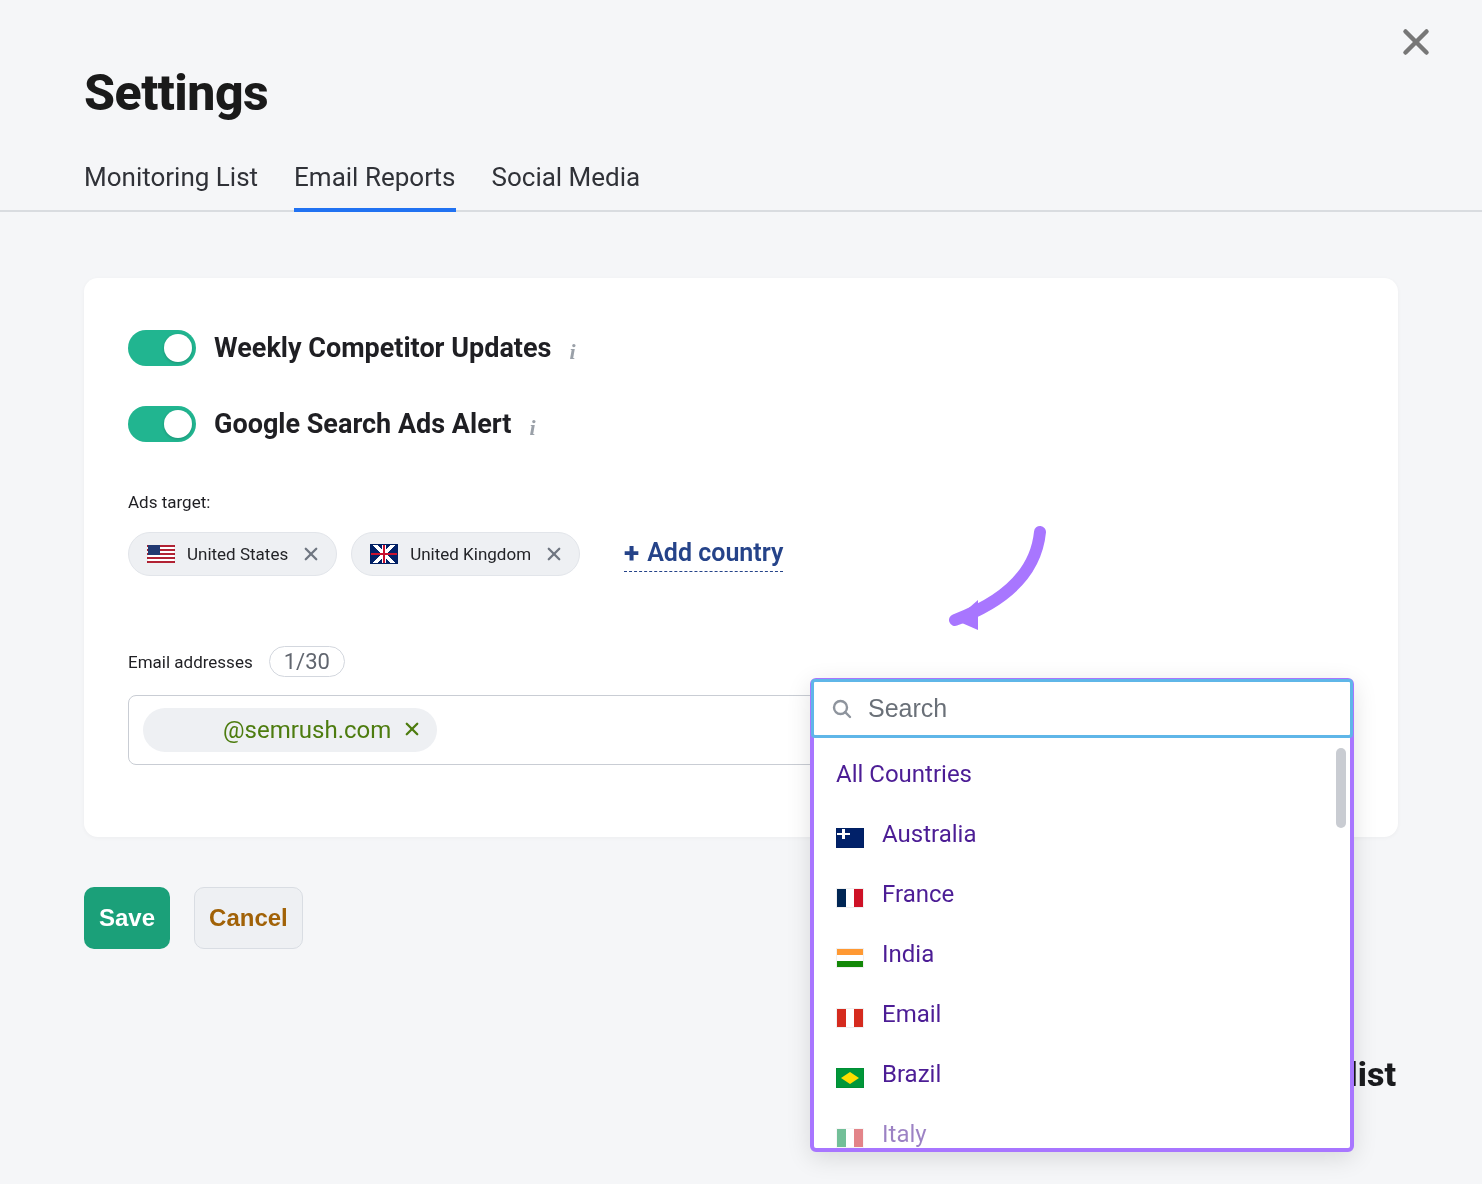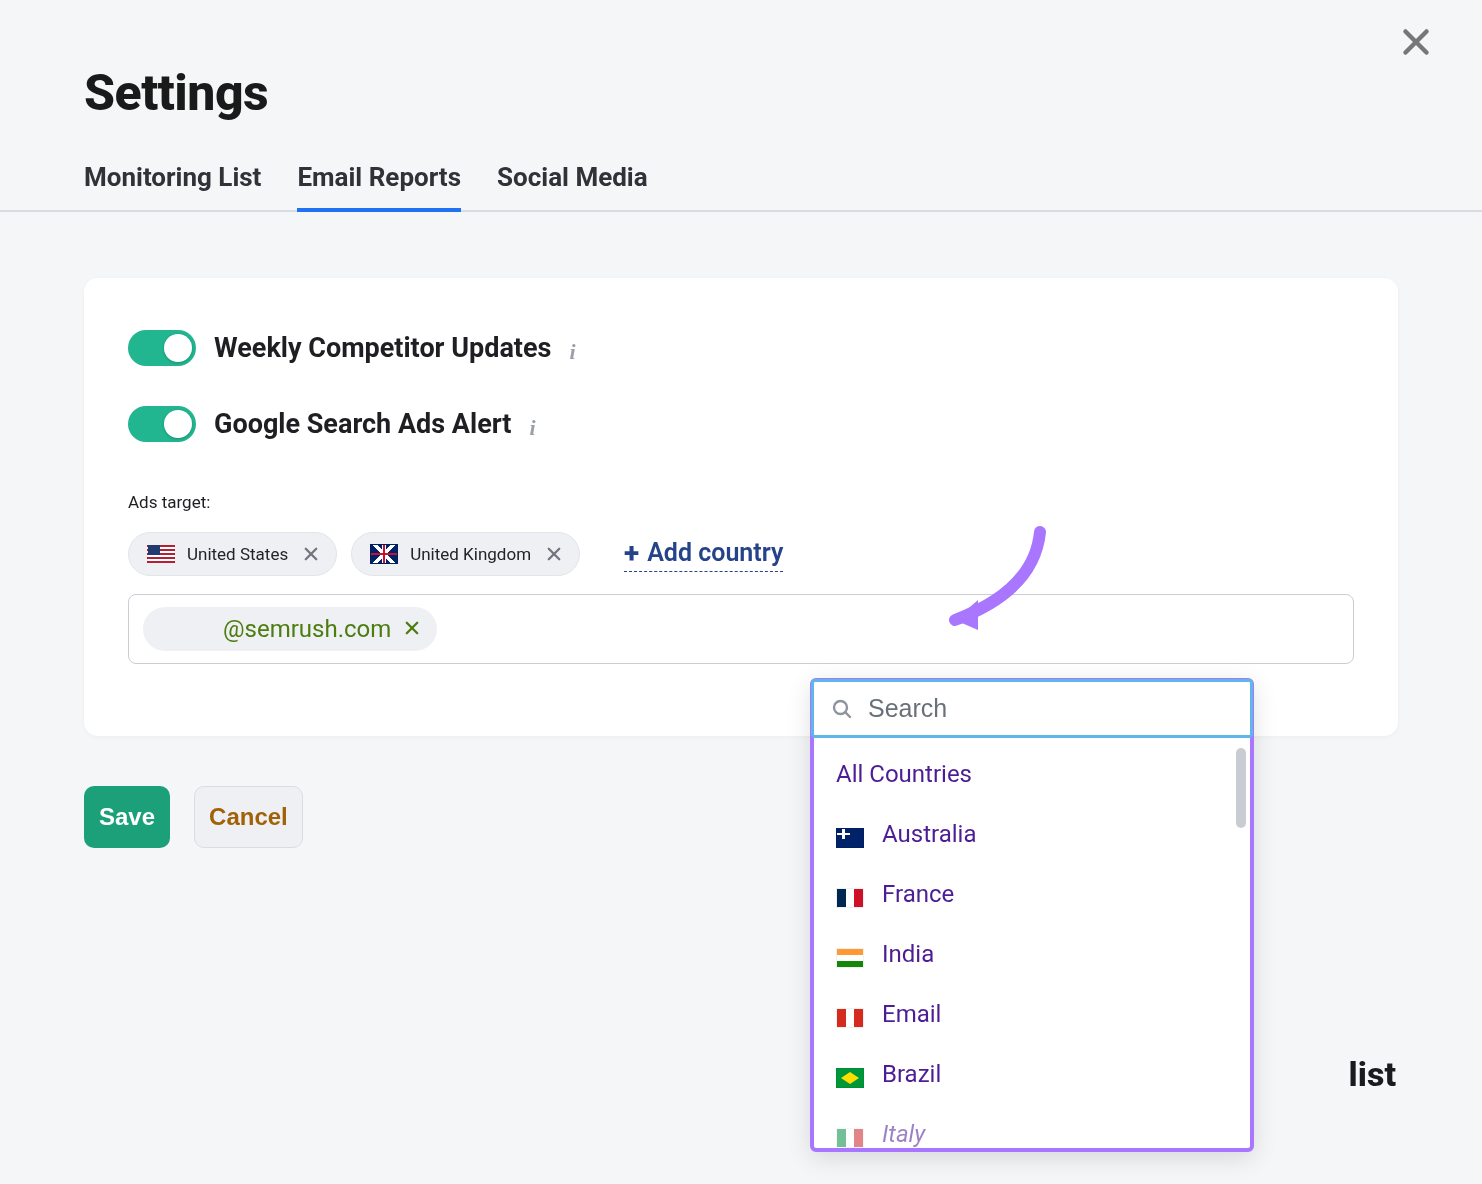--- a/index.html
+++ b/index.html
@@ -35,21 +35,21 @@
 }
 .tabs {
   display: flex;
   gap: 36px;
   padding: 0 0 0 84px;
   border-bottom: 2px solid #d9dce0;
   background: #f5f6f8;
 }
 .tab {
   font-size: 26px;
-  font-weight: 700;
+  font-weight: 400;
   color: #303238;
   padding: 12px 0 16px 0;
   cursor: pointer;
   border-bottom: 4px solid transparent;
   margin-bottom: -2px;
 }
 .tab.active { border-bottom-color: #2172f2; }
 .card {
   background: #fff;
   border-radius: 14px;
@@ -232,21 +232,21 @@
 .annot-arrow {
   position:absolute;
   left: 920px; top: 512px;
   width: 140px; height: 140px;
   pointer-events:none;
 }
 .dropdown {
   position: absolute;
   left: 810px;
   top: 678px;
-  width: 444px;
+  width: 544px;
   border: 4px solid #a876ff;
   border-radius: 6px;
   background:#fff;
   box-shadow: 0 6px 24px rgba(0,0,0,0.12);
 }
 .search-box {
   border: 3px solid #5fb6e8;
   border-radius: 4px;
   margin: -3px -3px 0 -3px;
   background:#fff;
@@ -272,21 +272,21 @@
 }
 .dd-item {
   display:flex;
   align-items:flex-end;
   gap: 18px;
   padding: 16px 22px;
   font-size: 24px;
   color:#4c1d95;
   cursor:pointer;
 }
-.dd-item.partial { opacity: .55; padding-bottom: 16px; font-style: italic; }
+.dd-item.partial { opacity: .55; padding-bottom: 16px; }
 </style>
 </head>
 <body>
 
 <div class="modal">
 
   <div class="close-btn">
     <svg viewBox="0 0 24 24" fill="none" stroke="currentColor" stroke-width="3" stroke-linecap="round">
         <line x1="5" y1="5" x2="19" y2="19"></line>
         <line x1="19" y1="5" x2="5" y2="19"></line>
@@ -338,20 +338,24 @@
             </svg>
         </span>
       </div>
 
       <span class="add-country">
         <span class="plus">+</span>
         <span>Add country</span>
       </span>
     </div>
 
+    <div class="email-row">
+      <span class="section-label" style="margin:0">Email addresses</span>
+      <span class="counter-badge">1/30</span>
+    </div>
 
     <div class="email-input-box">
       <div class="email-chip">
         <span>@semrush.com</span>
         <span class="remove">
           <svg viewBox="0 0 24 24" width="18" height="18" stroke="currentColor" stroke-width="3" stroke-linecap="round">
               <line x1="5" y1="5" x2="19" y2="19"></line>
               <line x1="19" y1="5" x2="5" y2="19"></line>
             </svg>
         </span>

